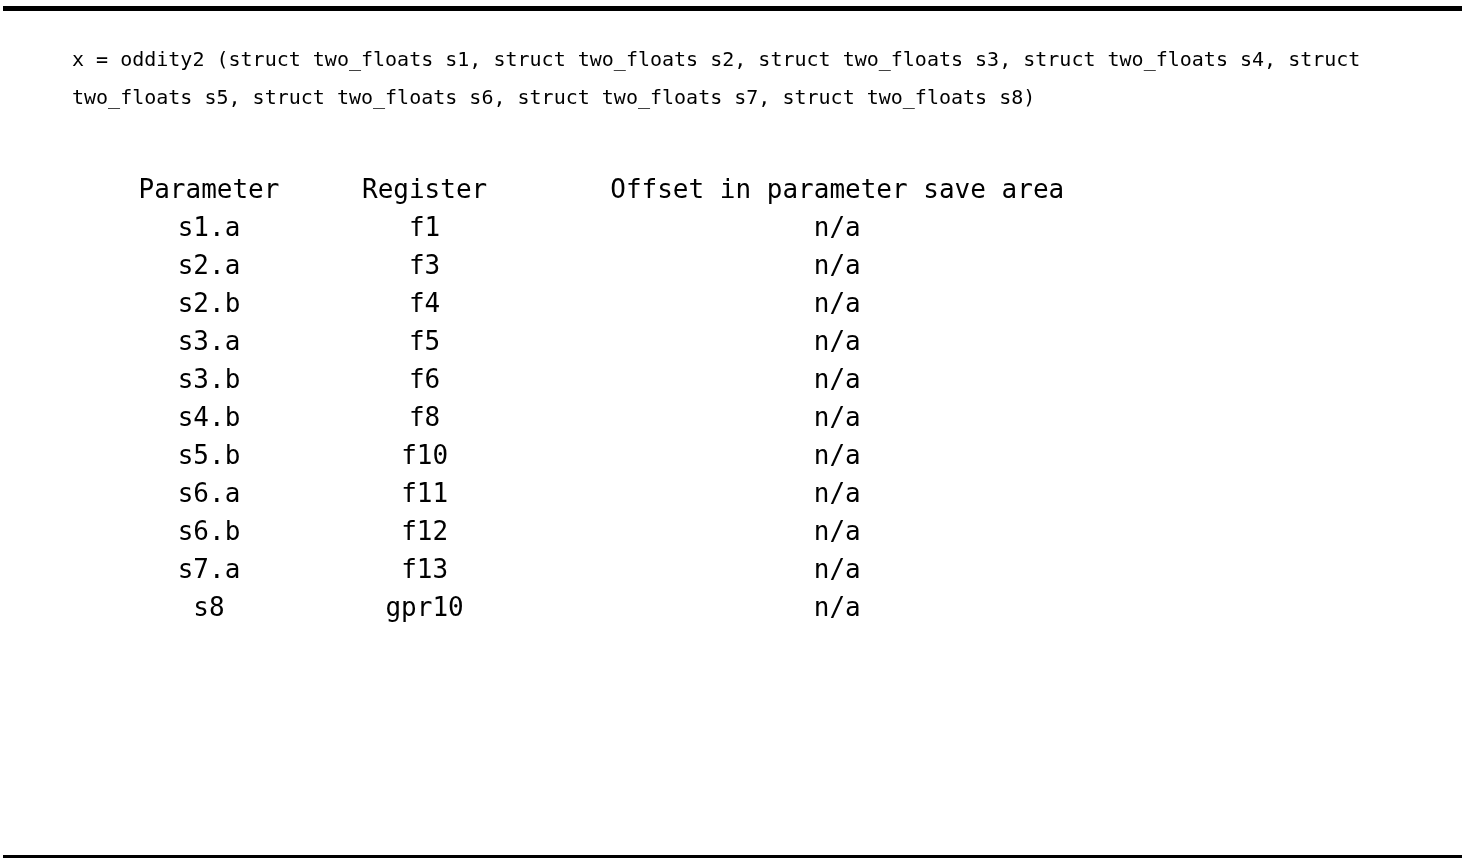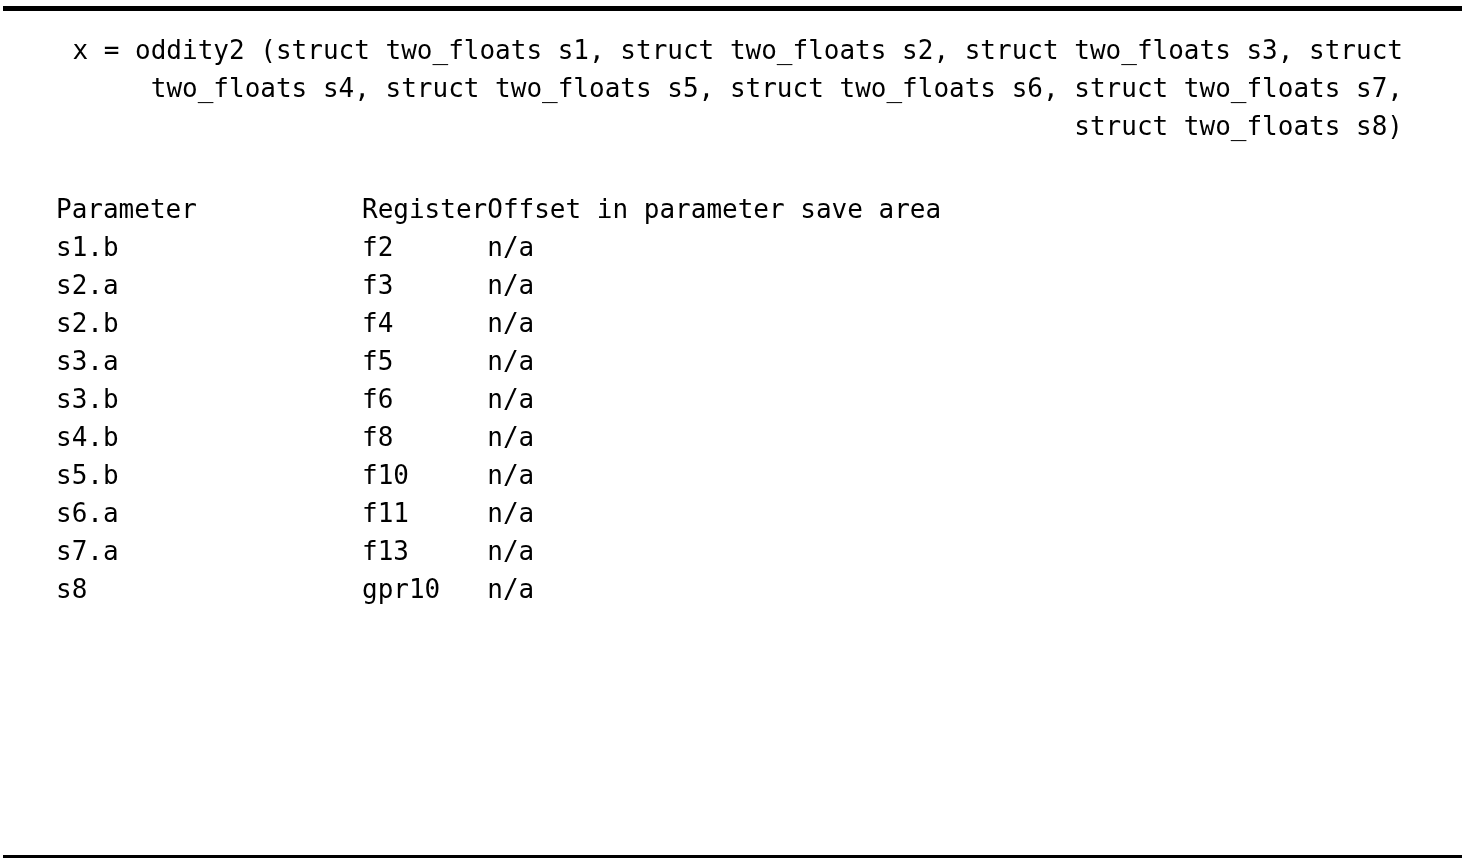--- a/index.html
+++ b/index.html
@@ -36,46 +36,45 @@
     height: 3px;
     background: #000000;
   }
   .content {
     position: absolute;
     left: 56px;
     top: 24px;
     width: 1400px;
   }
   .sig {
-    font-size: 26px;
+    font-size: 20px;
     line-height: 38px;
     letter-spacing: 0px;
     white-space: pre-wrap;
     word-break: normal;
     width: 1340px;
-    margin: 7px;
-    text-align: right;
+    margin: 16px;
   }
   .spacer {
     height: 38px;
   }
   .table {
     font-size: 26px;
     line-height: 38px;
     margin: 0;
     border-collapse: collapse;
     table-layout: fixed;
   }
   .table tr {
     height: 38px;
   }
   .table td, .table th {
     padding: 0;
     margin: 0;
-    text-align: left;
+    text-align: center;
     vertical-align: baseline;
     font-weight: normal;
     white-space: pre;
   }
   .col-param {
     width: 306px;
   }
   .col-reg {
     width: 108px;
   }
@@ -104,22 +103,22 @@
       </colgroup>
       <thead>
         <tr>
           <th>Parameter</th>
           <th>Register</th>
           <th>Offset in parameter save area</th>
         </tr>
       </thead>
       <tbody id="table-body">
           <tr>
-            <td>s1.b</td>
-            <td>f2</td>
+            <td>s1.a</td>
+            <td>f1</td>
             <td>n/a</td>
           </tr>
           <tr>
             <td>s2.a</td>
             <td>f3</td>
             <td>n/a</td>
           </tr>
           <tr>
             <td>s2.b</td>
             <td>f4</td>
@@ -144,20 +143,25 @@
             <td>s5.b</td>
             <td>f10</td>
             <td>n/a</td>
           </tr>
           <tr>
             <td>s6.a</td>
             <td>f11</td>
             <td>n/a</td>
           </tr>
           <tr>
+            <td>s6.b</td>
+            <td>f12</td>
+            <td>n/a</td>
+          </tr>
+          <tr>
             <td>s7.a</td>
             <td>f13</td>
             <td>n/a</td>
           </tr>
           <tr>
             <td>s8</td>
             <td>gpr10</td>
             <td>n/a</td>
           </tr>
         </tbody>

